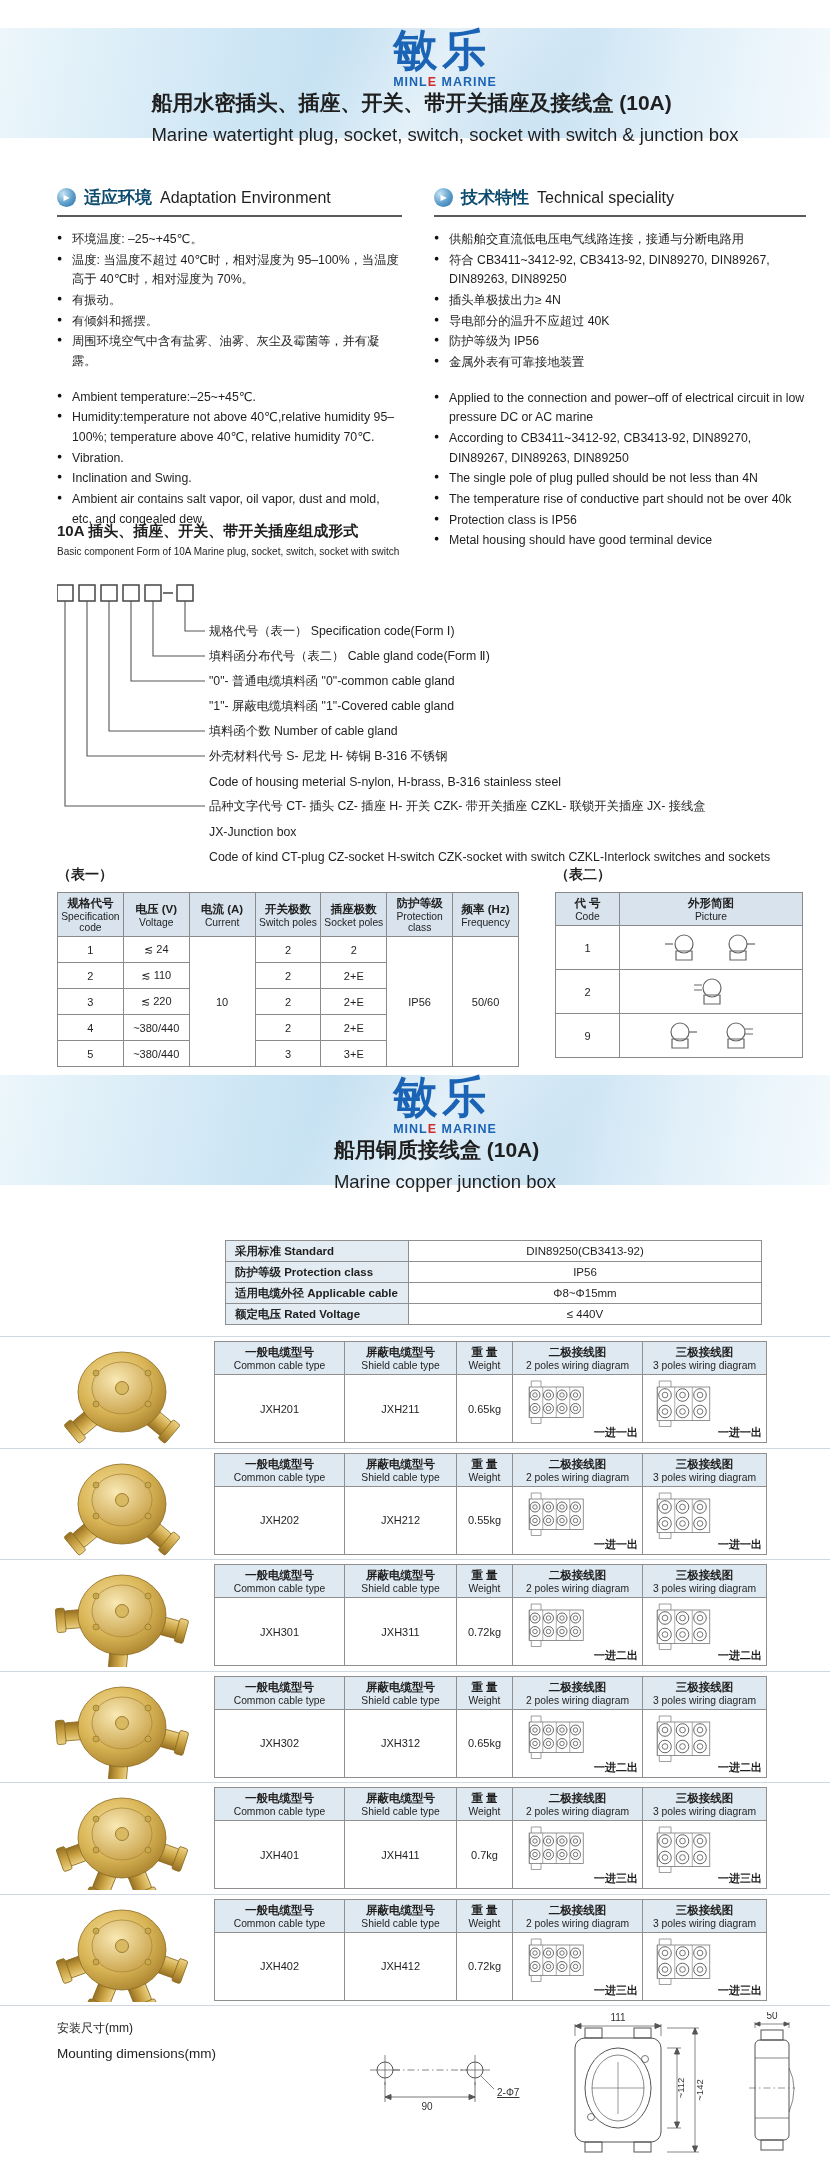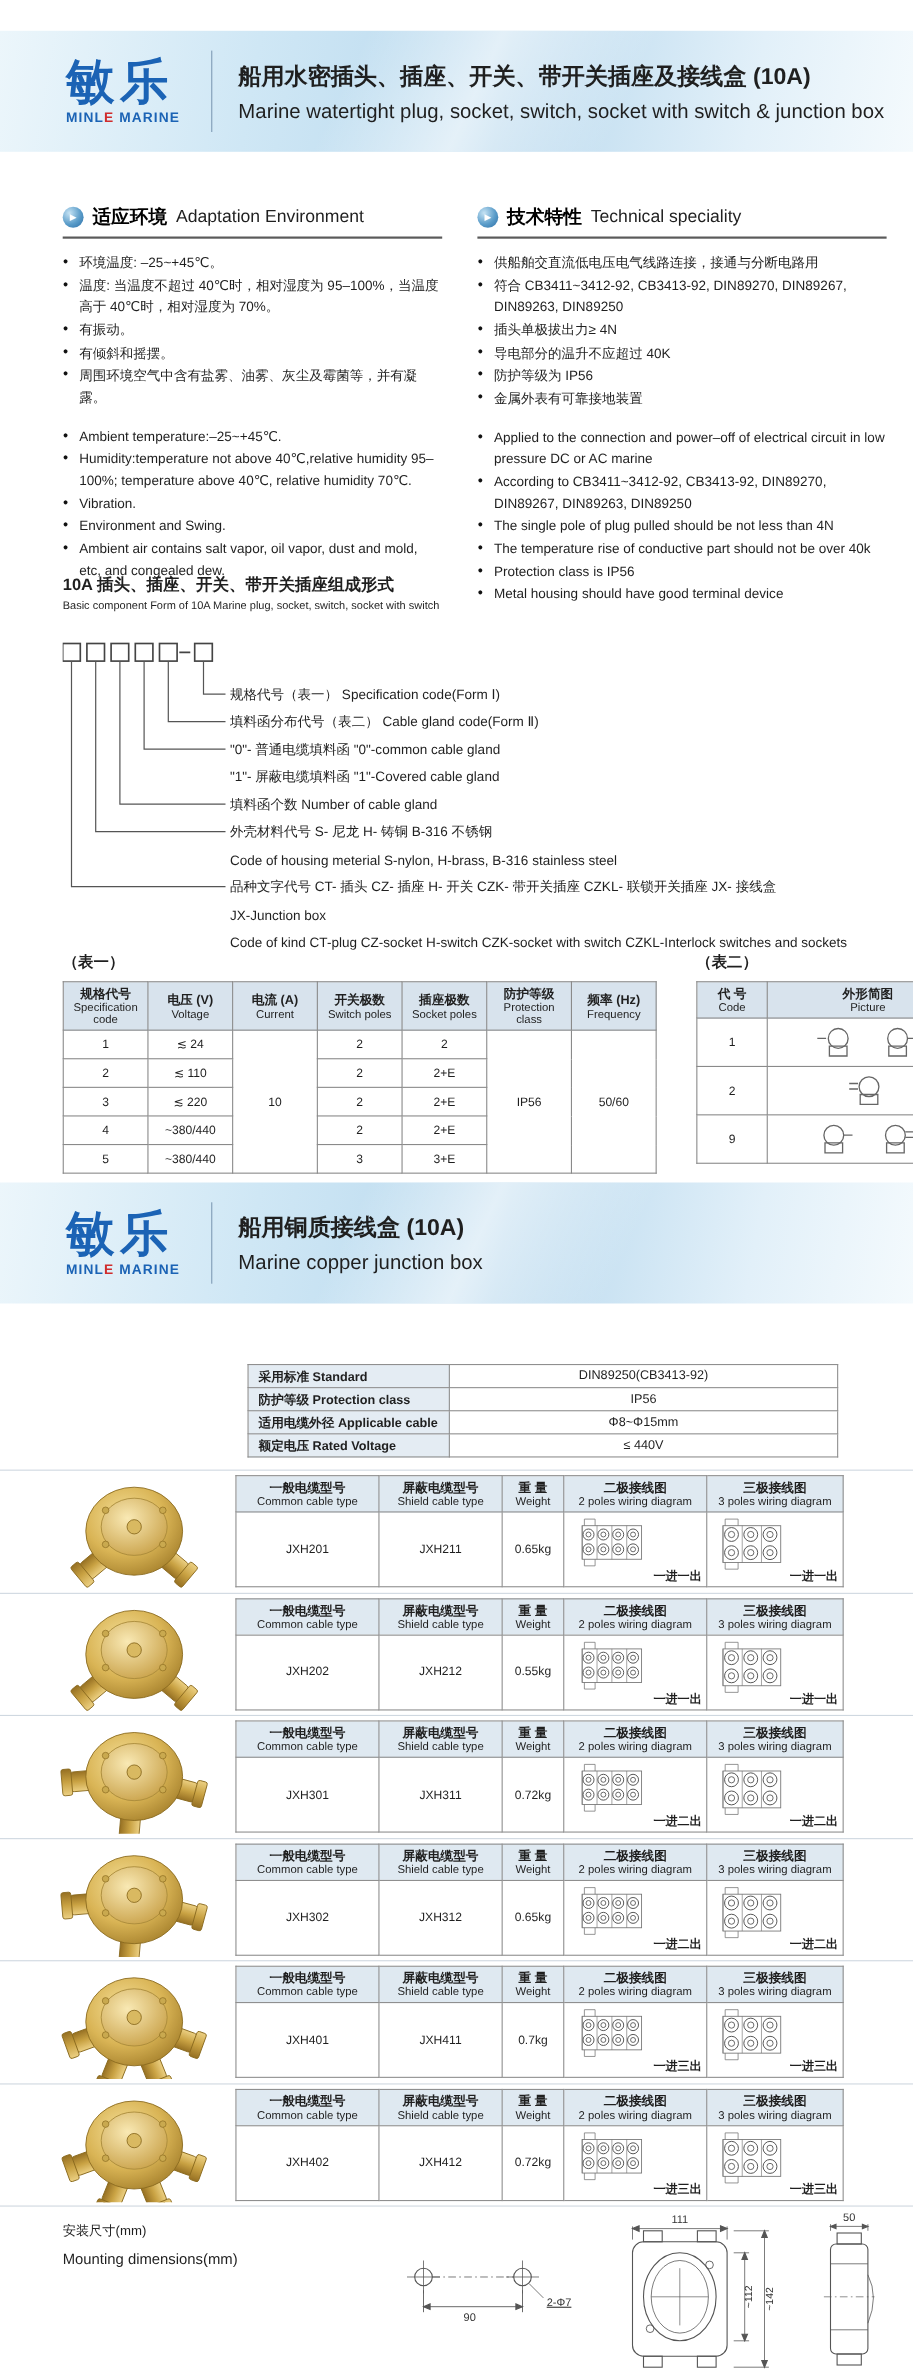--- a/index.html
+++ b/index.html
@@ -4,56 +4,57 @@
 <style>
   * { margin:0; padding:0; box-sizing:border-box; }
   body { background:#fff; font-family:"Liberation Sans","DejaVu Sans",sans-serif; }
   .page { position:relative; width:830px; height:2157px; background:#fff; overflow:hidden; margin:0 auto; }
 
   
   .band { position:absolute; left:0; right:0; height:110px; display:flex; align-items:center; padding-left:60px;
     background:
       linear-gradient(115deg, rgba(255,255,255,0) 38%, rgba(255,255,255,.6) 52%, rgba(255,255,255,0) 68%),
       linear-gradient(100deg,#ecf6fb 0%, #cfe7f5 28%, #b9d9ee 55%, #e2f0f9 82%, #f4fafd 100%);
+    flex-direction: column;
   }
   .band1 { top:28px; }
   .band2 { top:1075px; }
   .logo-cn { font-size:44px; font-weight:bold; color:#1b63b5; letter-spacing:5px; line-height:1; }
   .logo-en { font-size:12.5px; font-weight:bold; color:#1b63b5; letter-spacing:1px; margin-top:3px; }
   .logo-en .accent { color:#d02c2c; }
   .vdiv { width:1px; height:74px; background:#7f9cb5; margin:0 24px 0 28px; }
   .t-cn { font-size:21px; color:#1f1f1f; font-weight:600; margin-bottom:7px; }
   .t-en { font-size:18.5px; color:#1f1f1f; }
 
   
   .cols { position:absolute; top:186px; left:57px; display:flex; gap:32px; }
   .col1 { width:345px; } .col2 { width:372px; }
   .sec-h { display:flex; align-items:center; gap:8px; border-bottom:2px solid #5a5a5a; padding-bottom:6px; margin-bottom:13px; }
   .sec-icon { width:19px; height:19px; border-radius:50%; flex:0 0 19px;
     background:radial-gradient(circle at 32% 30%,#c6e3f4,#5a9cc9 55%,#2a6da6); color:#fff; font-size:8px;
     display:flex; align-items:center; justify-content:center; }
-  .h-cn { font-size:17px; font-weight:bold; color:#000000; }
+  .h-cn { font-size:17px; font-weight:bold; color:#0c4a6e; }
   .h-en { font-size:16px; color:#1f1f1f; }
   ul.bullets { list-style:none; margin-bottom:16px; }
   ul.bullets li { position:relative; padding-left:15px; font-size:12.3px; line-height:1.6; color:#1f1f1f; margin-bottom:1px; }
   ul.bullets li::before { content:"●"; position:absolute; left:0; top:1px; font-size:8.5px; color:#111; }
 
   
   .compform { position:absolute; top:522px; left:57px; width:740px; }
   .cf-cn { font-size:15px; font-weight:bold; color:#1f1f1f; margin-bottom:5px; }
   .cf-en { font-size:10px; color:#1f1f1f; }
   .diagram { position:relative; height:300px; margin-top:24px; }
   .dg-svg  { position:absolute; left:0; top:0; }
   ul.dlabels { position:absolute; left:152px; top:38px; list-style:none; }
   ul.dlabels li { height:25px; display:flex; align-items:center; font-size:12.3px; color:#1f1f1f; white-space:nowrap; }
 
   
   .tables1 { position:absolute; top:866px; left:57px; display:flex; gap:36px; align-items:flex-start; }
   .tcap { font-size:14px; font-weight:bold; color:#1f1f1f; margin-bottom:8px; }
-  table.t1 { border-collapse:collapse; width:540px; table-layout:fixed; }
+  table.t1 { border-collapse:collapse; width:462px; table-layout:fixed; }
   table.t2 { border-collapse:collapse; width:248px; table-layout:fixed; }
   .t1 td, .t2 td { border:1px solid #8a8a8a; text-align:center; font-size:11px; color:#1f1f1f; padding:3px 2px; }
   tr.th td { background:#d8e3ed; }
   .hcn { font-size:11.5px; font-weight:bold; } .hen { font-size:10.3px; }
   .t1 tr.tr-d td { height:26px; }
   .t2 .pic { height:44px; } .t2 .picwrap { display:flex; gap:14px; justify-content:center; align-items:center; }
 
   
   .std { position:absolute; top:1240px; left:225px; border-collapse:collapse; width:537px; }
   .std td { border:1px solid #8f8f8f; font-size:11.5px; color:#1f1f1f; height:21px; }
@@ -128,21 +129,21 @@
           <li>环境温度: –25~+45℃。</li>
           <li>温度: 当温度不超过 40℃时，相对湿度为 95–100%，当温度高于 40℃时，相对湿度为 70%。</li>
           <li>有振动。</li>
           <li>有倾斜和摇摆。</li>
           <li>周围环境空气中含有盐雾、油雾、灰尘及霉菌等，并有凝露。</li>
         </ul>
       <ul class="bullets">
           <li>Ambient temperature:–25~+45℃.</li>
           <li>Humidity:temperature not above 40℃,relative humidity 95–100%; temperature above 40℃, relative humidity 70℃.</li>
           <li>Vibration.</li>
-          <li>Environment and Swing.</li>
+          <li>Inclination and Swing.</li>
           <li>Ambient air contains salt vapor, oil vapor, dust and mold, etc, and congealed dew.</li>
         </ul>
     </section>
     <section class="col2">
       <div class="sec-h">
         <span class="sec-icon">▶</span>
         <span class="h-cn">技术特性</span>
         <span class="h-en">Technical speciality</span>
       </div>
       <ul class="bullets">

